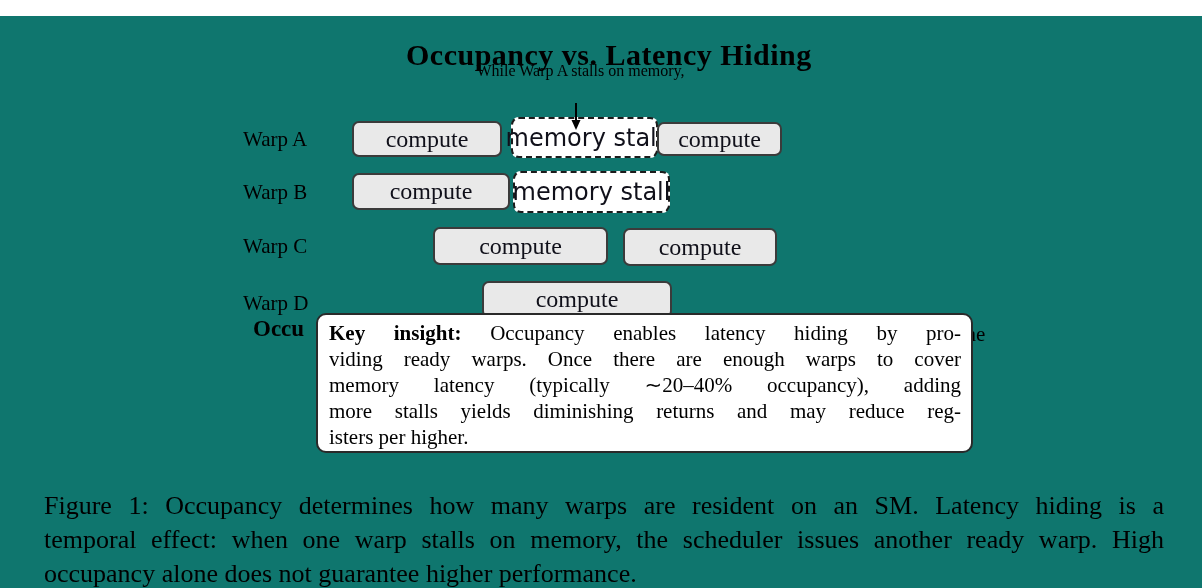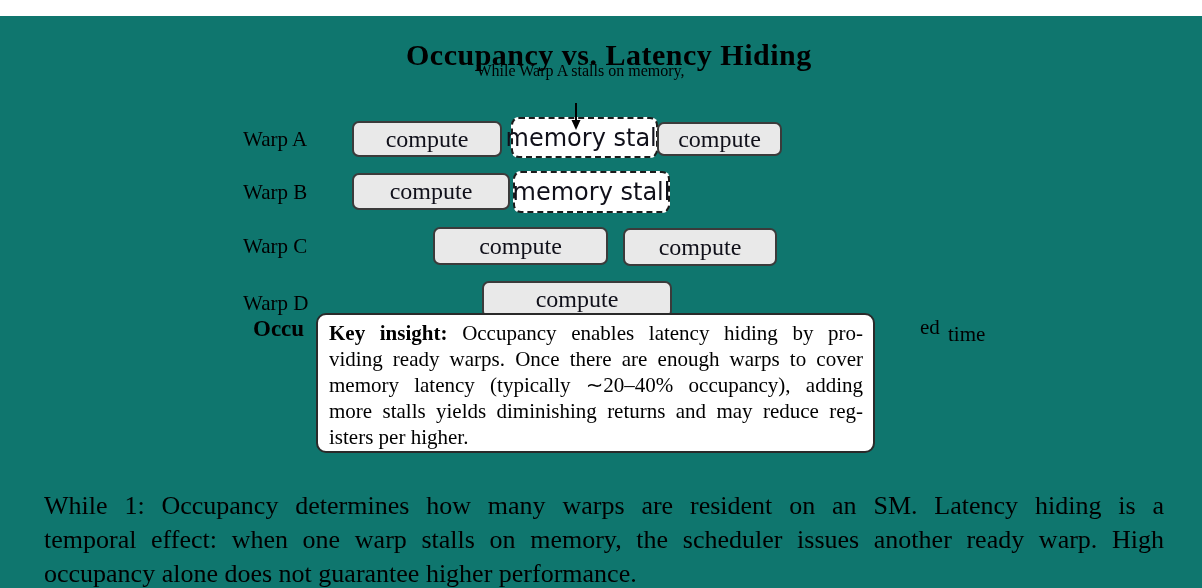--- a/index.html
+++ b/index.html
@@ -18,21 +18,21 @@
        font-family:"DejaVu Sans", sans-serif;font-size:24px;color:#10101a;white-space:nowrap;}
   .compute{background:#e9e9e9;border:2px solid #3b3b3b;border-radius:7px;z-index:2;font-family:Liberation Serif, serif;}
   .stall{background:#ffffff;border:2px dashed #1c1c1c;border-radius:8px;z-index:1;}
 
   .arrow{position:absolute;left:569px;top:87px;z-index:3;}
 
   .frag{position:absolute;font-size:21px;white-space:nowrap;z-index:1;}
   .frag.bold{font-weight:bold;font-size:23px;}
   .clip{overflow:hidden;font-family:Liberation Serif, serif;}
 
-  .callout{position:absolute;left:316px;top:297px;width:559px;height:140px;box-sizing:border-box;
+  .callout{position:absolute;left:316px;top:297px;width:657px;height:140px;box-sizing:border-box;
            background:#ffffff;border:2px solid #2a2a2a;border-radius:10px;z-index:10;
            padding:5px 10px 0 11px;font-size:21px;line-height:26px;}
   .kline.j{text-align:justify;text-align-last:justify;}
   .callout b{font-weight:bold;}
 
   .caption{position:absolute;left:44px;top:473px;width:1120px;font-size:26px;line-height:34px;}
   .cap-line.j{text-align:justify;text-align-last:justify;}
 </style>
 </head>
 <body>
@@ -72,18 +72,18 @@
 
   <div class="callout">
     <div class="kline j"><b>Key insight:</b> <span>Occupancy enables latency hiding by pro-</span></div>
     <div class="kline j">viding ready warps. Once there are enough warps to cover</div>
     <div class="kline j">memory latency (typically ∼20–40% occupancy), adding</div>
     <div class="kline j">more stalls yields diminishing returns and may reduce reg-</div>
     <div class="kline">isters per higher.</div>
   </div>
 
   <div class="caption">
-    <div class="cap-line j">While 1: Occupancy determines how many warps are resident on an SM. Latency hiding is a</div>
+    <div class="cap-line j">Figure 1: Occupancy determines how many warps are resident on an SM. Latency hiding is a</div>
     <div class="cap-line j">temporal effect: when one warp stalls on memory, the scheduler issues another ready warp. High</div>
     <div class="cap-line">occupancy alone does not guarantee higher performance.</div>
   </div>
 
 </div>
 
 </body></html>

